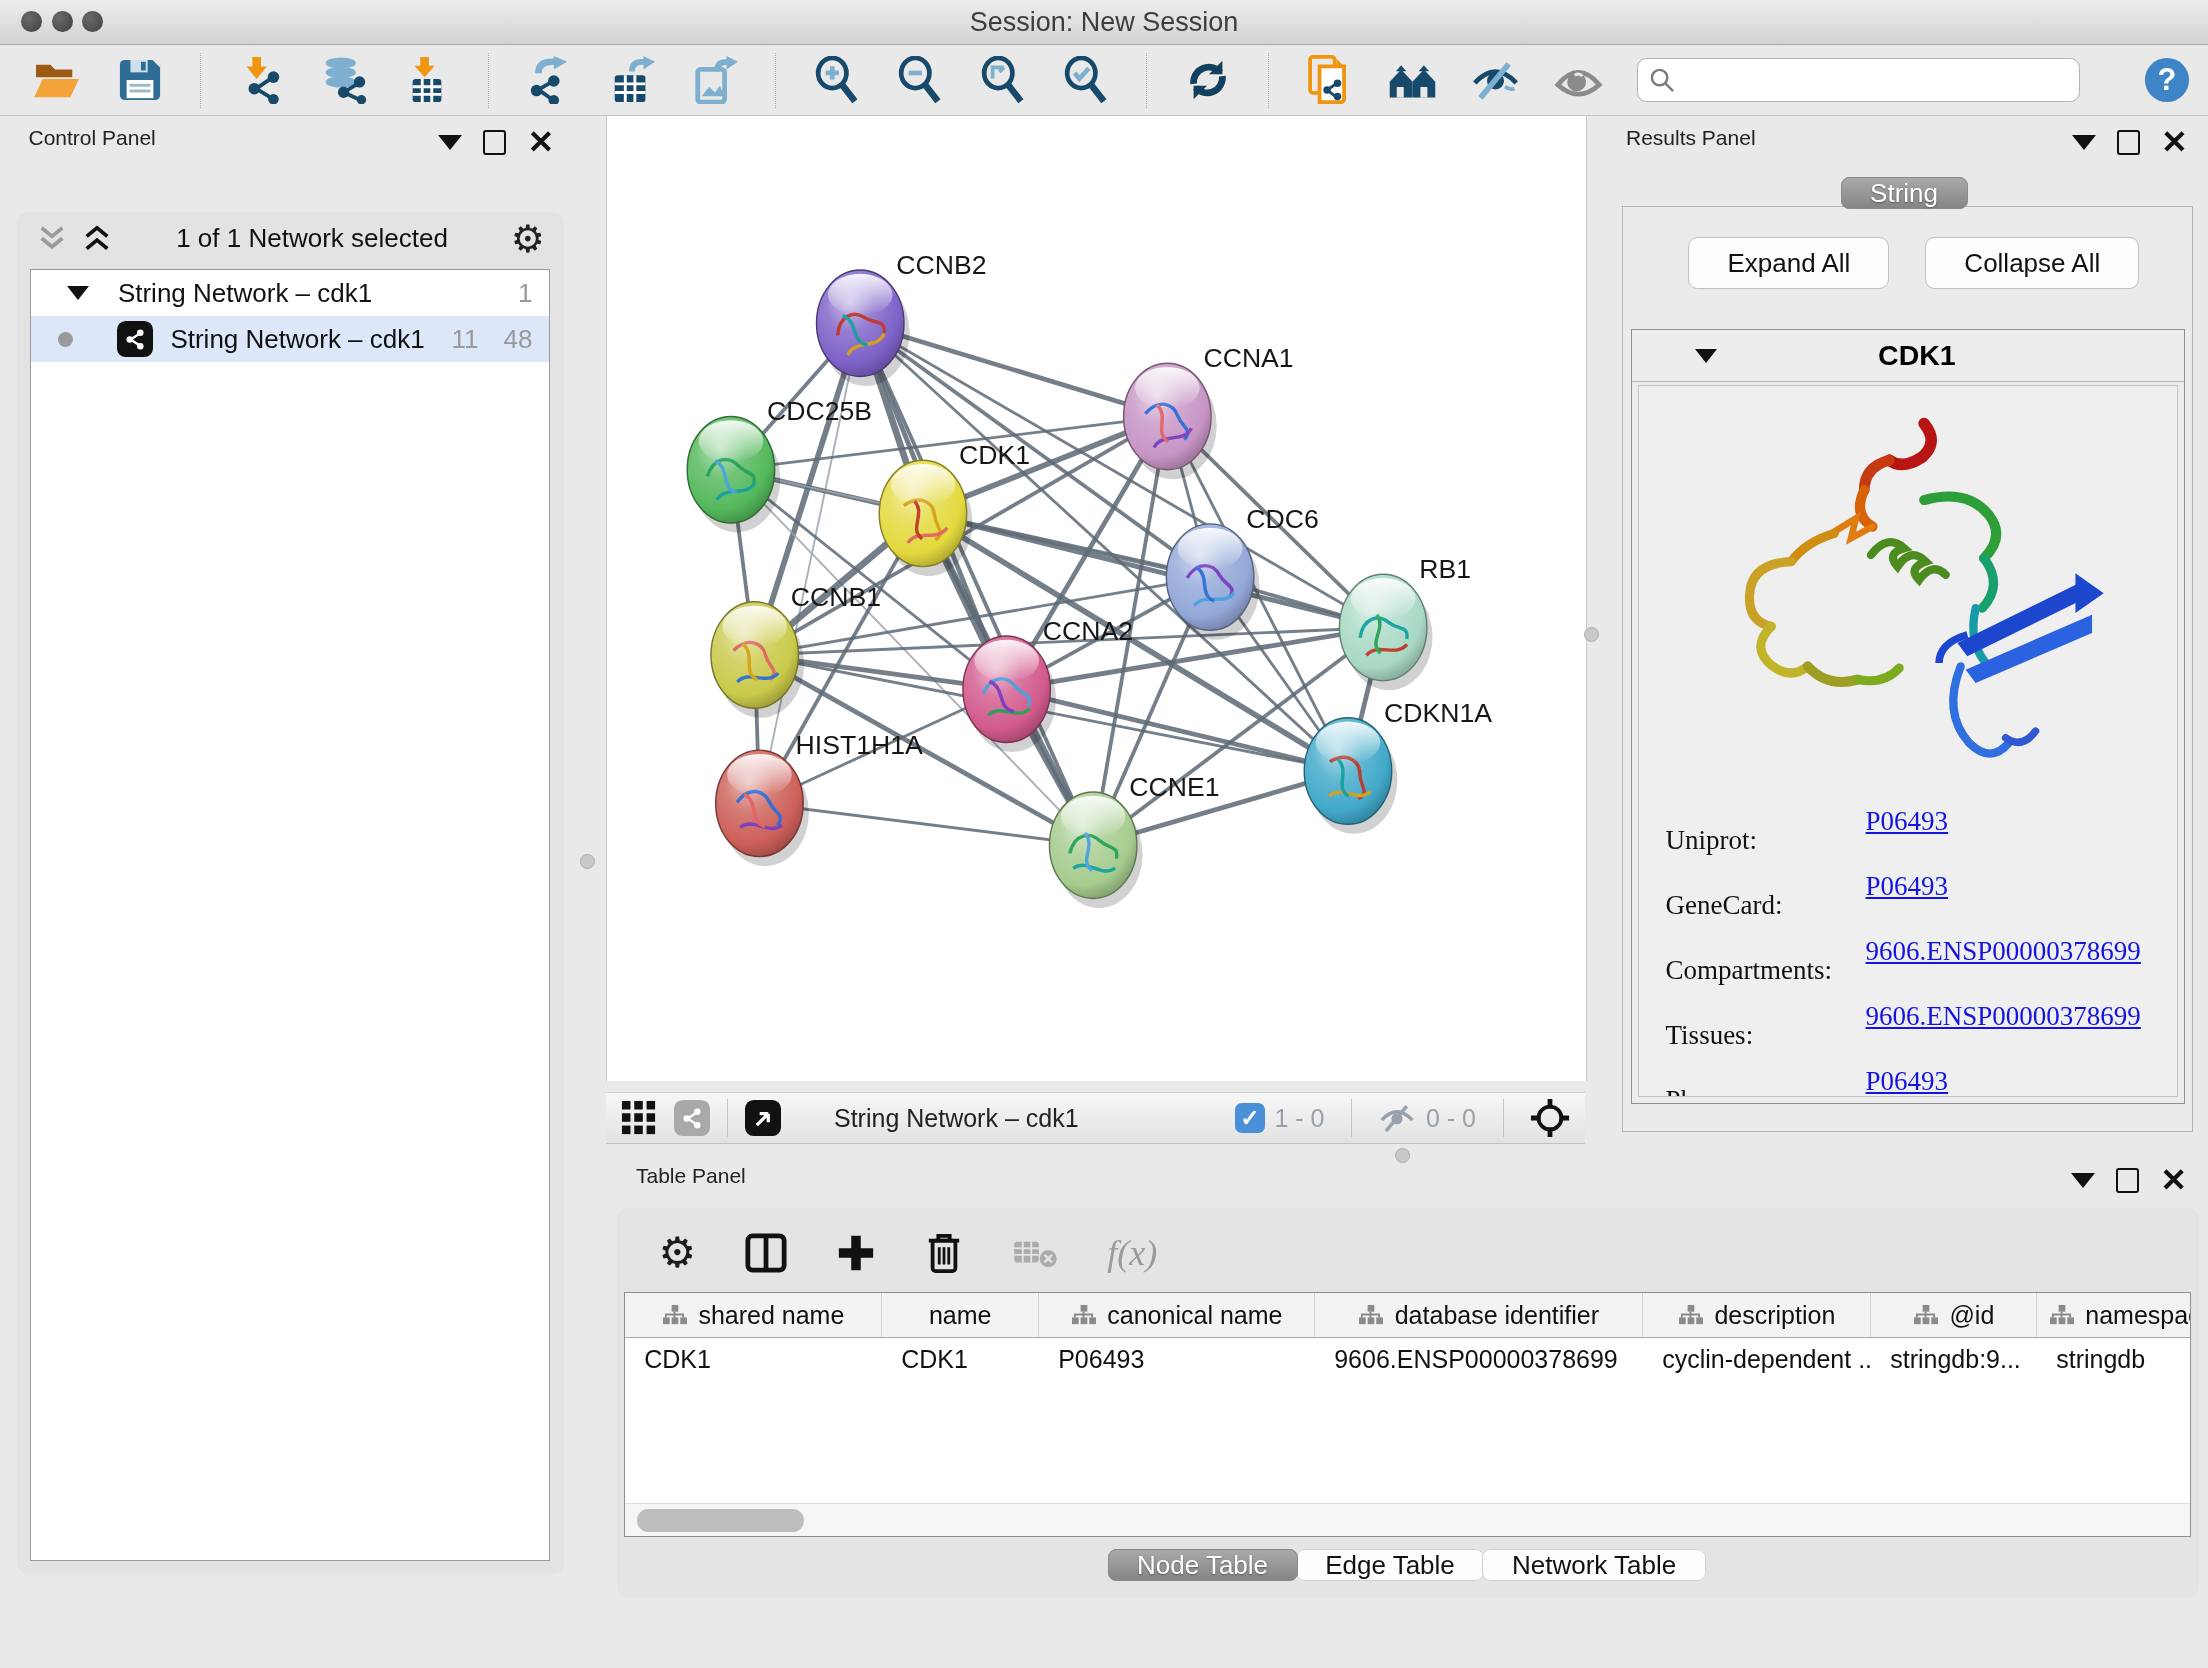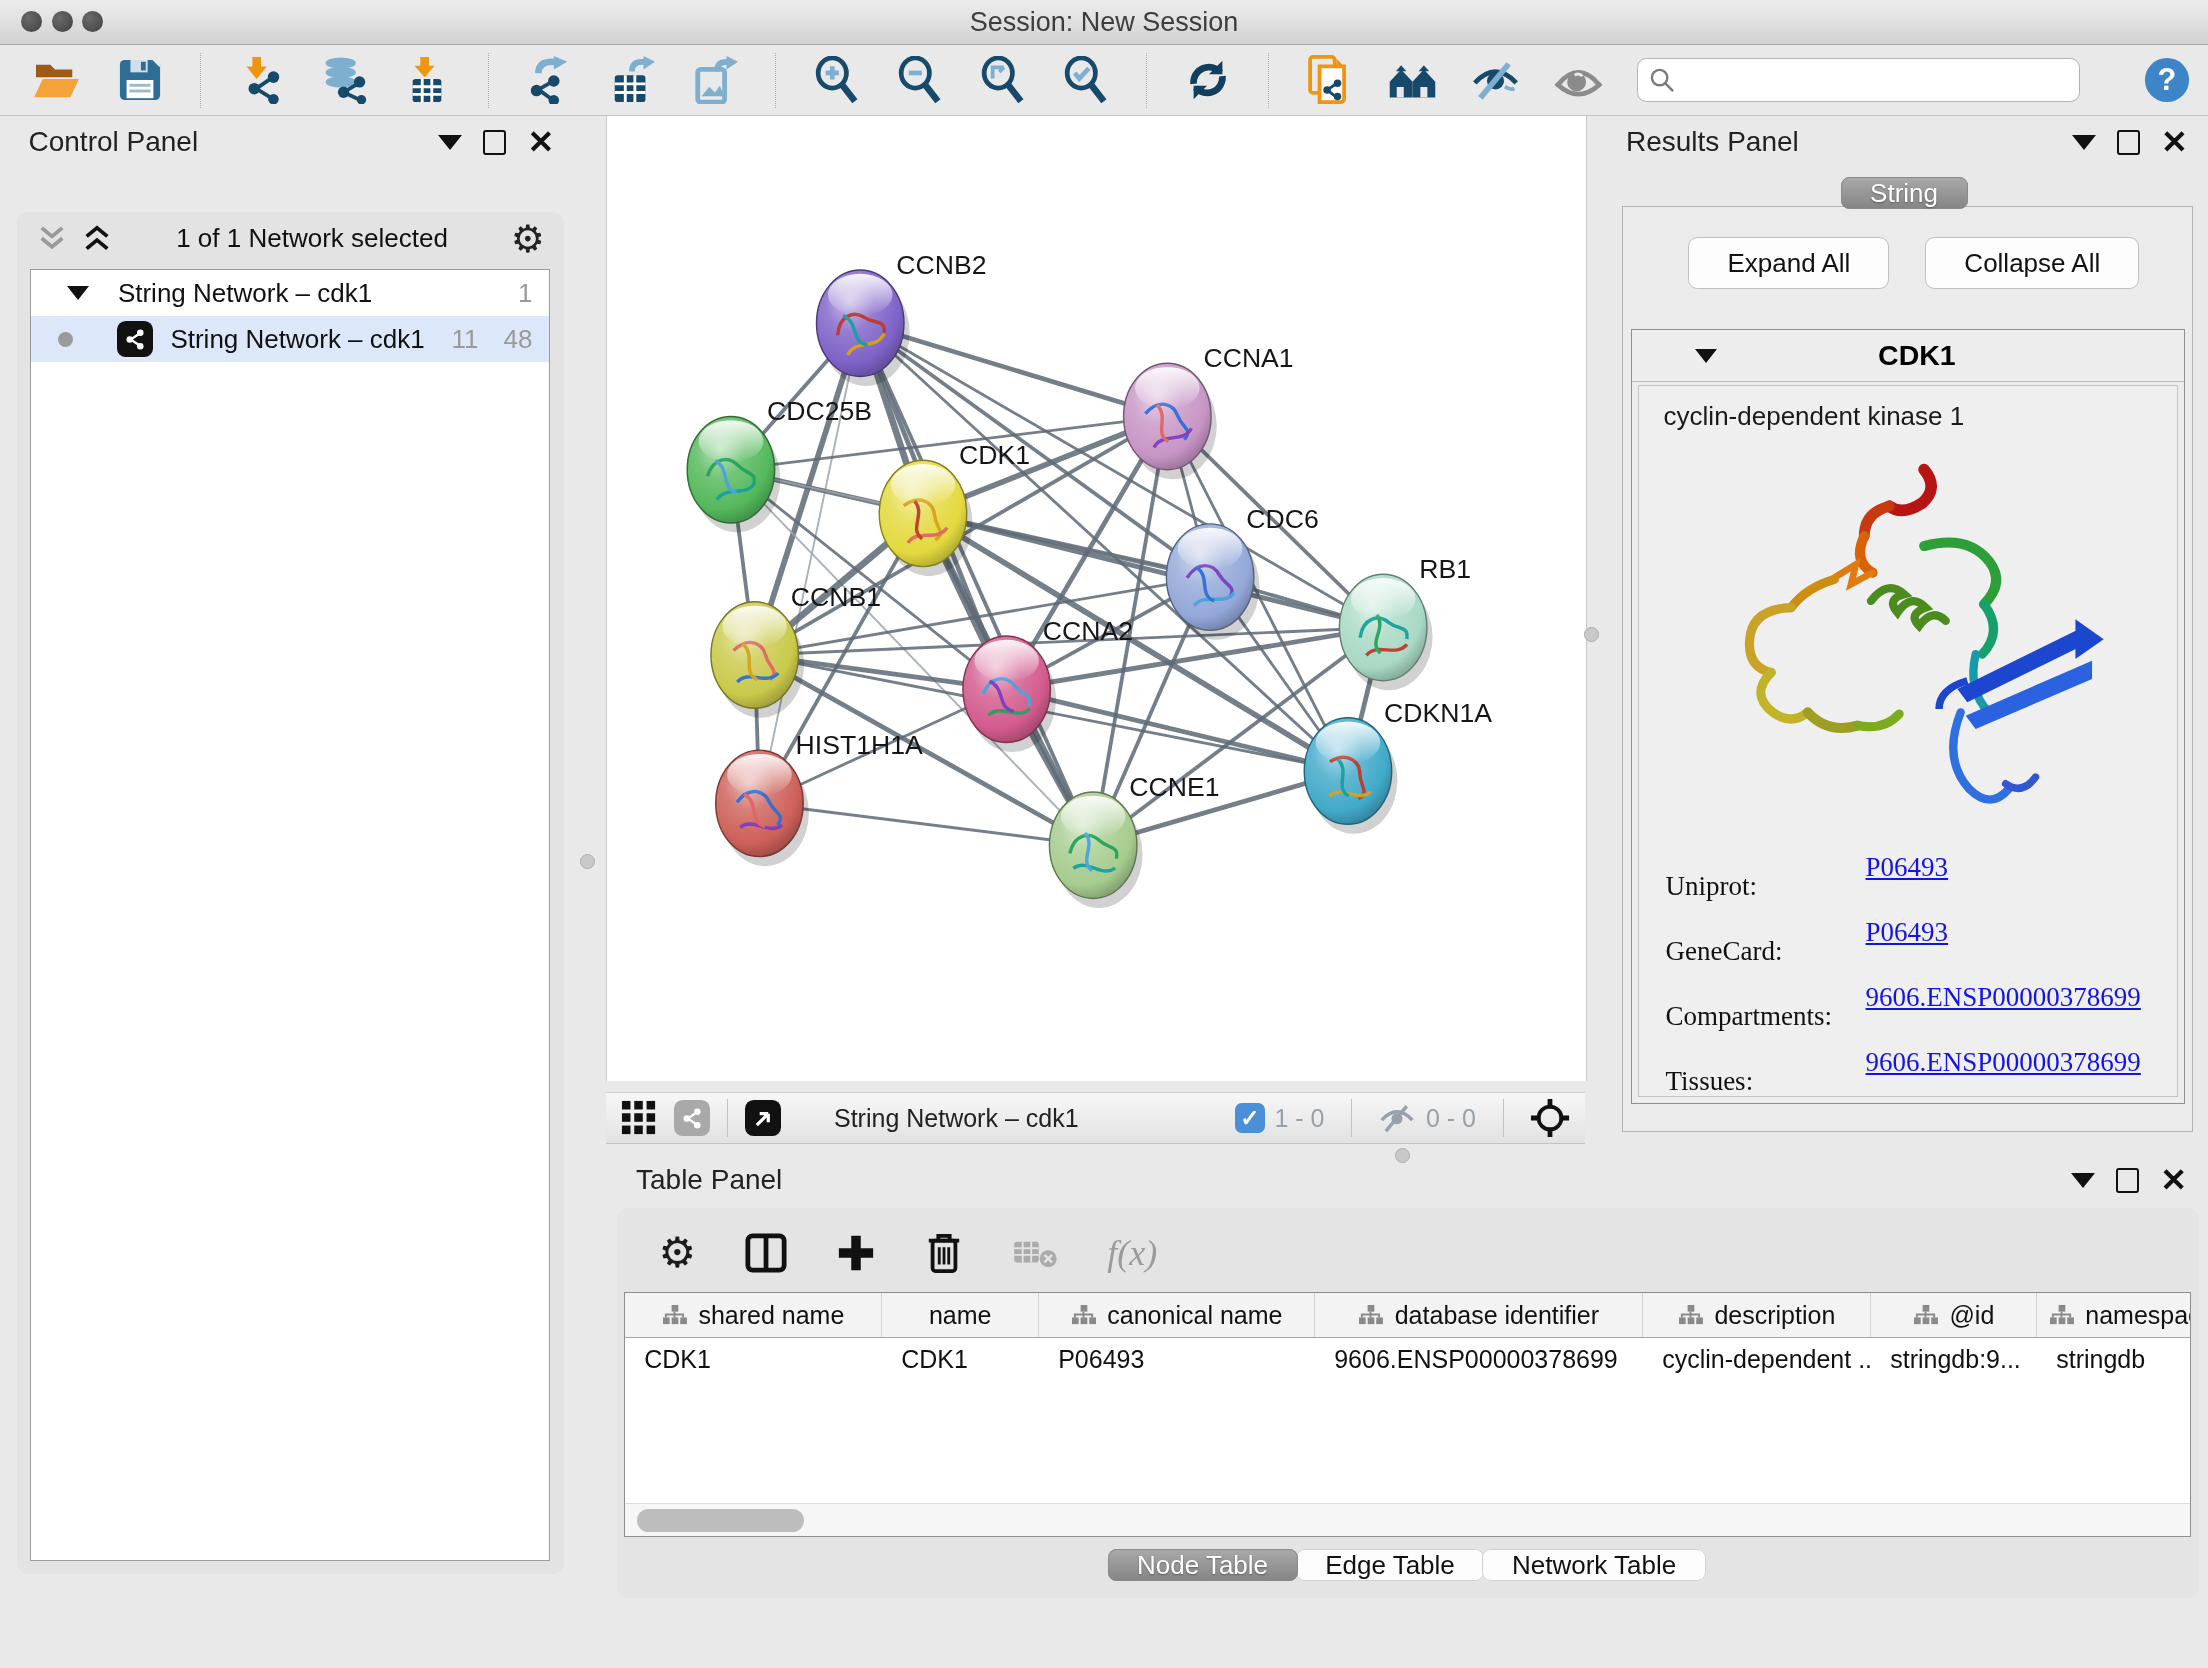--- a/index.html
+++ b/index.html
@@ -13,21 +13,21 @@
   .win-title{text-align:center;line-height:44px;font-size:27px;color:#3d3d3d;}
   
   .toolbar{position:absolute;left:0;top:45px;width:100%;height:71px;background:#e9e9e9;
     border-bottom:1px solid #c2c2c2;display:flex;align-items:center;padding-left:32px;box-sizing:border-box;gap:34px;}
   .tbtn{width:49px;height:49px;display:flex;align-items:center;justify-content:center;cursor:pointer;flex:0 0 auto;}
   .tsep{height:55px;border-left:1.9px dotted #aaa;flex:0 0 auto;margin:0 1.9px;}
   .searchbox{margin-left:auto;margin-right:28.5px;width:462px;height:44px;background:#fff;
     border:1.9px solid #b3b3b3;border-radius:9.5px;display:flex;align-items:center;padding-left:11.4px;box-sizing:border-box;}
   .searchbox input{border:none;outline:none;font-size:25px;flex:1;background:transparent;font-family:inherit;}
   
-  .panel-title{font-size:28px;color:#222;}
+  .panel-title{font-size:21px;color:#222;}
   .panel-ctls{position:absolute;top:5.7px;right:13.3px;display:flex;align-items:center;gap:21px;}
   .pc-min{width:0;height:0;border-left:12.4px solid transparent;border-right:12.4px solid transparent;border-top:15px solid #111;}
   .pc-float{width:19px;height:21px;border:2.9px solid #111;border-radius:2.9px;}
   .pc-close{font-size:32px;font-weight:bold;color:#111;line-height:21px;}
   .tabrow{display:inline-flex;}
   .tab{height:42px;line-height:42px;padding:0 28.5px;font-size:26px;background:#fdfdfd;color:#111;
        border:1px solid #cfcfcf;border-radius:8.6px;margin-left:-1.9px;position:relative;}
   .tab.sel{background:linear-gradient(#a9a9a9,#858585);color:#fff;border-color:#8a8a8a;z-index:2;
        text-shadow:0 1px 1.9px rgba(0,0,0,.35);}
   
@@ -687,21 +687,20 @@
       <div class="rp-buttons">
         <span class="rp-btn">Expand All</span>
         <span class="rp-btn">Collapse All</span>
       </div>
       <div class="rp-card">
         <div class="rp-card-head">
           <span class="tri-down" style="margin-left:63px;"></span>
           <span style="flex:1;text-align:center;font-size:28.5px;font-weight:bold;color:#000;margin-right:67px;">CDK1</span>
         </div>
         <div class="rp-card-body">
-          <div class="gene-desc">cyclin-dependent kinase 1</div>
 
           <svg width="533" height="399" viewBox="0 0 560 480" style="margin:5.7px auto 0;">
             <g fill="none" stroke-linecap="round">
               <path d="M300,38 q18,22 -2,40 q-24,16 -40,4" stroke="#b71414" stroke-width="14"></path>
               <path d="M258,82 q-30,8 -30,36" stroke="#c63a12" stroke-width="13"></path>
               <path d="M228,118 q-14,30 10,44" stroke="#d96207" stroke-width="12"></path>
               <path d="M238,162 l-26,14 6,-24 -26,16" stroke="#e07b12" stroke-width="8"></path>
               <path d="M192,170 q-34,10 -52,34" stroke="#cf8d12" stroke-width="11"></path>
               <path d="M140,204 q-48,2 -50,40 q-2,32 26,38" stroke="#c9a227" stroke-width="11"></path>
               <path d="M116,282 q-26,26 2,48 q22,16 42,0" stroke="#c2b428" stroke-width="11"></path>

